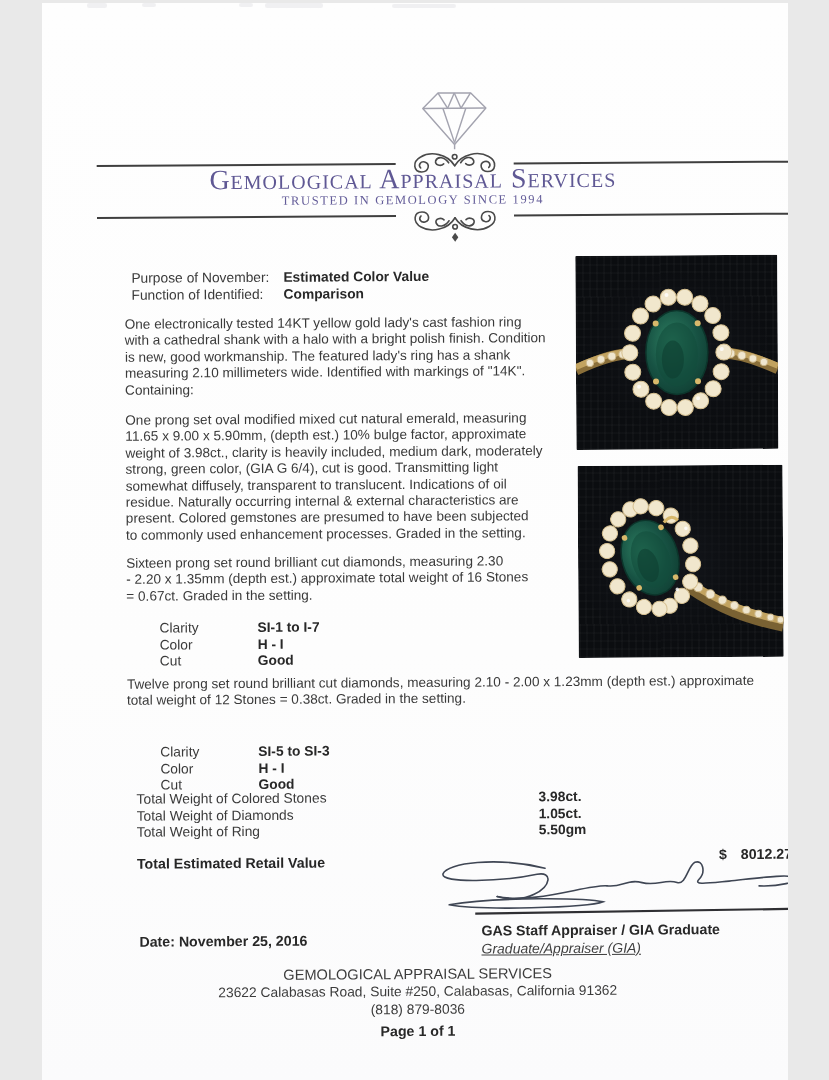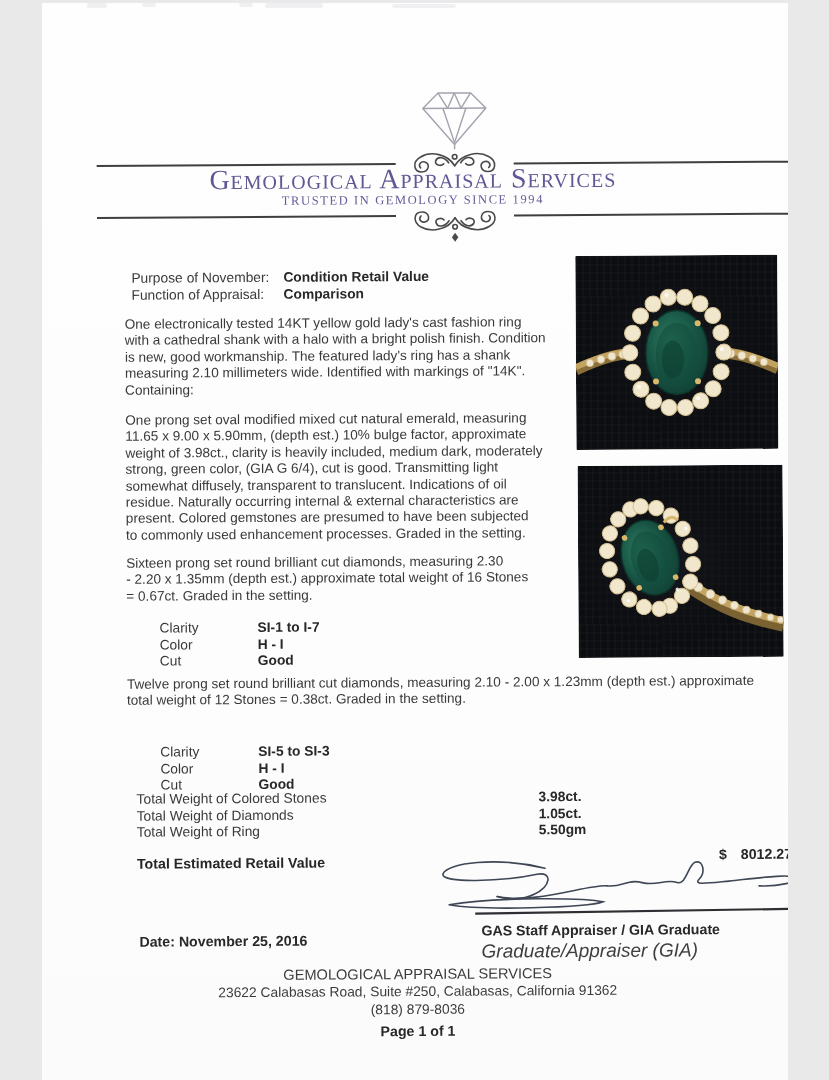--- a/index.html
+++ b/index.html
@@ -42,21 +42,21 @@
   .kv{position:absolute;font-size:13.8px;line-height:16.6px;}
   .kv .row{display:flex;}
   .kv .lbl{width:98px;}
   .totals .lbl{width:402px;}
 
   .retail-label{position:absolute;left:93px;top:851px;font-size:14.2px;font-weight:700;color:#262626;}
   .retail-value{position:absolute;left:675px;top:845px;font-size:14.2px;font-weight:700;color:#262626;display:flex;gap:14px;}
 
   .sig-wrap{position:absolute;left:393px;top:852px;}
   .appraiser-line{position:absolute;left:437px;top:920px;font-size:14.2px;font-weight:700;color:#282828;}
-  .credential-line{position:absolute;left:437px;top:938px;font-size:19px;font-style:italic;color:#3f3f3f;}
+  .credential-line{position:absolute;left:437px;top:938px;font-size:14px;font-style:italic;color:#3f3f3f;text-decoration:underline;}
   .date-line{position:absolute;left:95px;top:929px;font-size:14.2px;font-weight:700;color:#282828;}
 
   .footer-line{position:absolute;left:0;width:100%;text-align:center;color:#3c3c3c;}
   .f-company{top:963px;font-size:14.6px;}
   .f-address{top:981px;font-size:13.8px;}
   .f-phone{top:999px;font-size:13.8px;}
   .f-page{top:1020px;font-size:14.2px;font-weight:700;color:#282828;}
 
   
   .photo{
@@ -125,24 +125,24 @@
           <circle cx="55" cy="18" r="2.3"></circle>
         </g>
         <path d="M55,24 l3.2,4.5 L55,33 l-3.2,-4.5 Z" fill="#4a4a4a"></path>
       </svg>
       <div class="rule"></div>
     </div>
 
     <div class="hdr-grid">
       <div class="row">
         <span class="lbl">Purpose of November:</span>
-        <span class="b">Condition Retail Value</span>
+        <span class="b">Estimated Color Value</span>
       </div>
       <div class="row">
-        <span class="lbl">Function of Appraisal:</span>
+        <span class="lbl">Function of Identified:</span>
         <span class="b">Comparison</span>
       </div>
     </div>
 
     <div class="t" style="left:84px;top:312px">One electronically tested 14KT yellow gold lady's cast fashion ring
 with a cathedral shank with a halo with a bright polish finish. Condition
 is new, good workmanship. The featured lady's ring has a shank
 measuring 2.10 millimeters wide. Identified with markings of "14K".
 Containing:</div>
     <div class="t" style="left:84px;top:408px">One prong set oval modified mixed cut natural emerald, measuring

